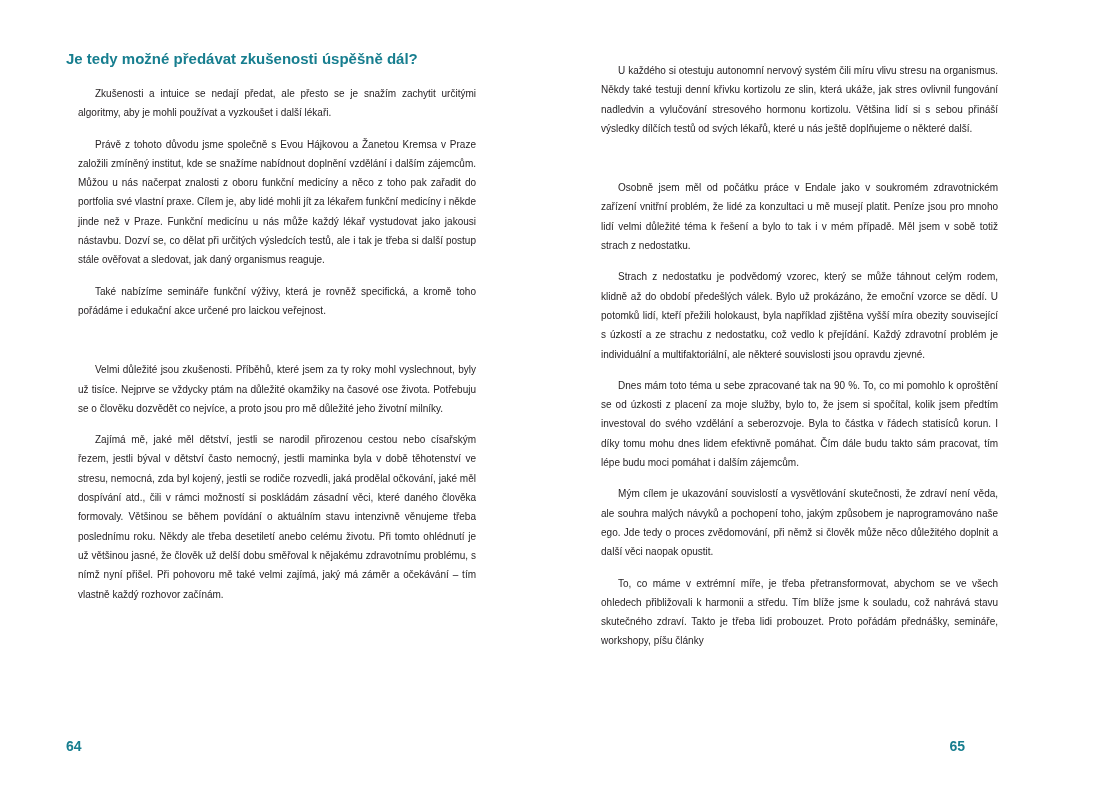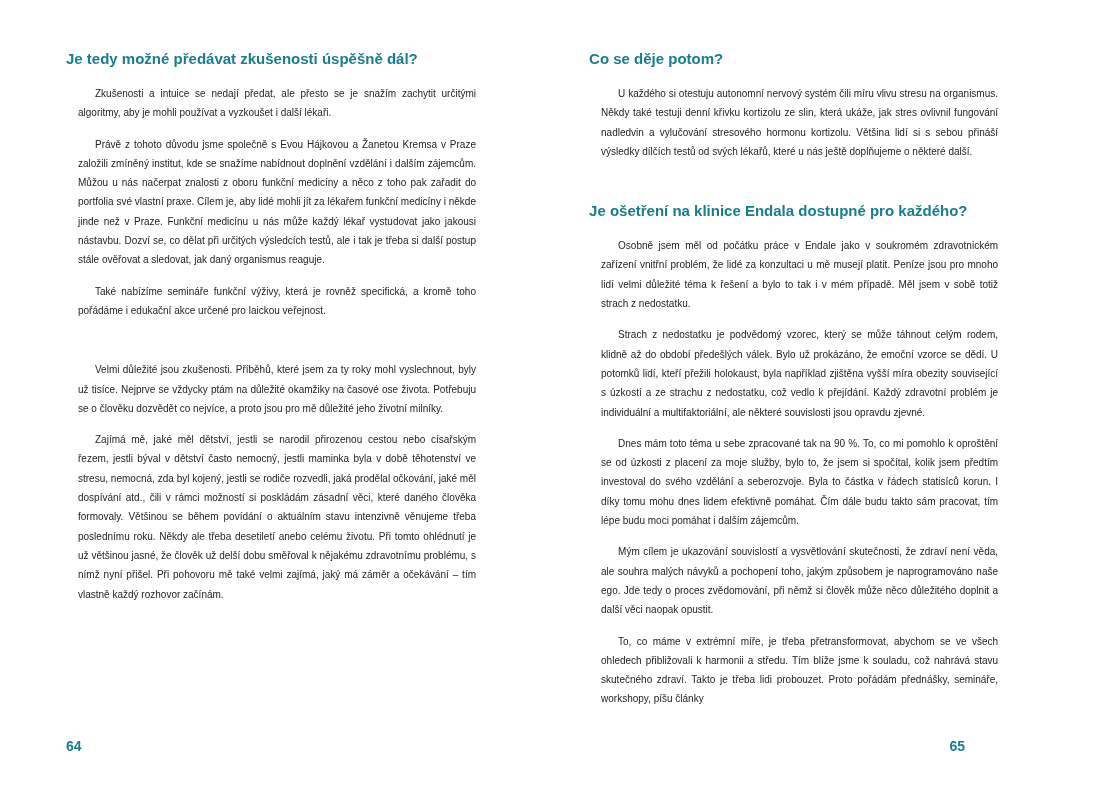--- a/index.html
+++ b/index.html
@@ -77,26 +77,24 @@
       </section>
 
     </div>
     <div class="page-number page-number-left">64</div>
   </div>
 
   <div class="page page-right">
     <div class="page-content">
 
       <section class="qa-section">
-        <h2 class="question">Co se děje potom?</h2>
         <p class="body-par">U každého si otestuju autonomní nervový systém čili míru vlivu stresu na organismus. Někdy také testuji denní křivku kortizolu ze slin, která ukáže, jak stres ovlivnil fungování nadledvin a vylučování stresového hormonu kortizolu. Většina lidí si s sebou přináší výsledky dílčích testů od svých lékařů, které u nás ještě doplňujeme o některé další.</p>
       </section>
 
       <section class="qa-section">
-        <h2 class="question">Je ošetření na klinice Endala dostupné pro každého?</h2>
         <p class="body-par">Osobně jsem měl od počátku práce v Endale jako v soukromém zdravotnickém zařízení vnitřní problém, že lidé za konzultaci u mě musejí platit. Peníze jsou pro mnoho lidí velmi důležité téma k řešení a bylo to tak i v mém případě. Měl jsem v sobě totiž strach z nedostatku.</p>
         <p class="body-par">Strach z nedostatku je podvědomý vzorec, který se může táhnout celým rodem, klidně až do období předešlých válek. Bylo už prokázáno, že emoční vzorce se dědí. U potomků lidí, kteří přežili holokaust, byla například zjištěna vyšší míra obezity související s úzkostí a ze strachu z nedostatku, což vedlo k přejídání. Každý zdravotní problém je individuální a multifaktoriální, ale některé souvislosti jsou opravdu zjevné.</p>
         <p class="body-par">Dnes mám toto téma u sebe zpracované tak na 90 %. To, co mi pomohlo k oproštění se od úzkosti z placení za moje služby, bylo to, že jsem si spočítal, kolik jsem předtím investoval do svého vzdělání a seberozvoje. Byla to částka v řádech statisíců korun. I díky tomu mohu dnes lidem efektivně pomáhat. Čím dále budu takto sám pracovat, tím lépe budu moci pomáhat i dalším zájemcům.</p>
         <p class="body-par">Mým cílem je ukazování souvislostí a vysvětlování skutečnosti, že zdraví není věda, ale souhra malých návyků a pochopení toho, jakým způsobem je naprogramováno naše ego. Jde tedy o proces zvědomování, při němž si člověk může něco důležitého doplnit a další věci naopak opustit.</p>
         <p class="body-par">To, co máme v extrémní míře, je třeba přetransformovat, abychom se ve všech ohledech přibližovali k harmonii a středu. Tím blíže jsme k souladu, což nahrává stavu skutečného zdraví. Takto je třeba lidi probouzet. Proto pořádám přednášky, semináře, workshopy, píšu články</p>
       </section>
 
     </div>
     <div class="page-number page-number-right">65</div>
   </div>

